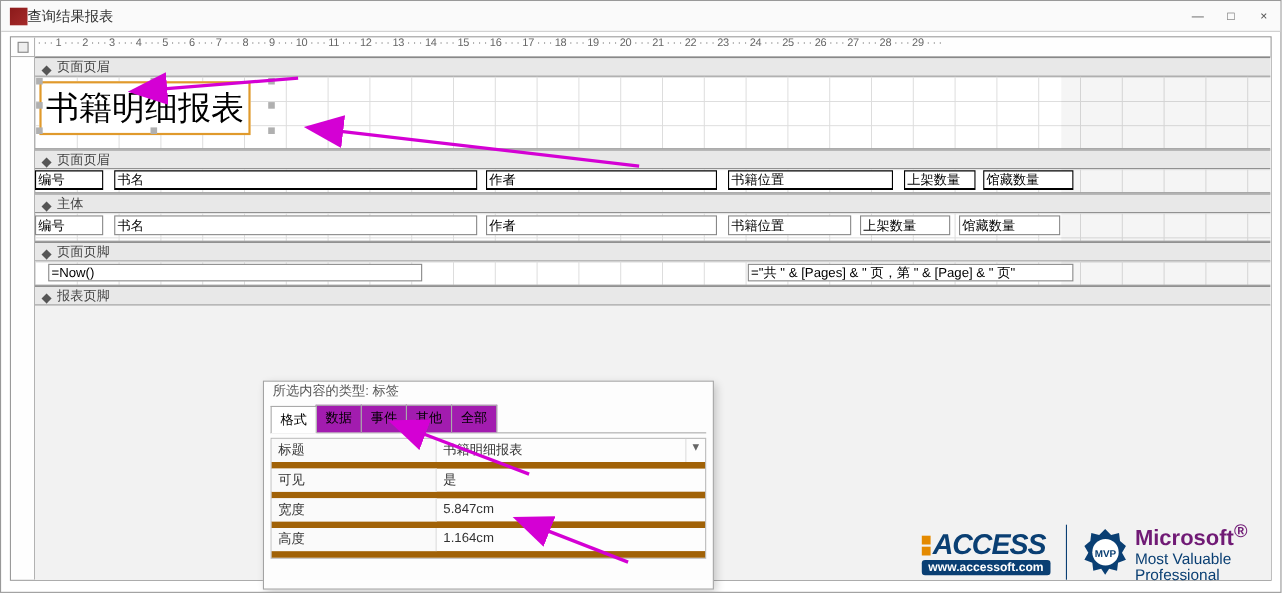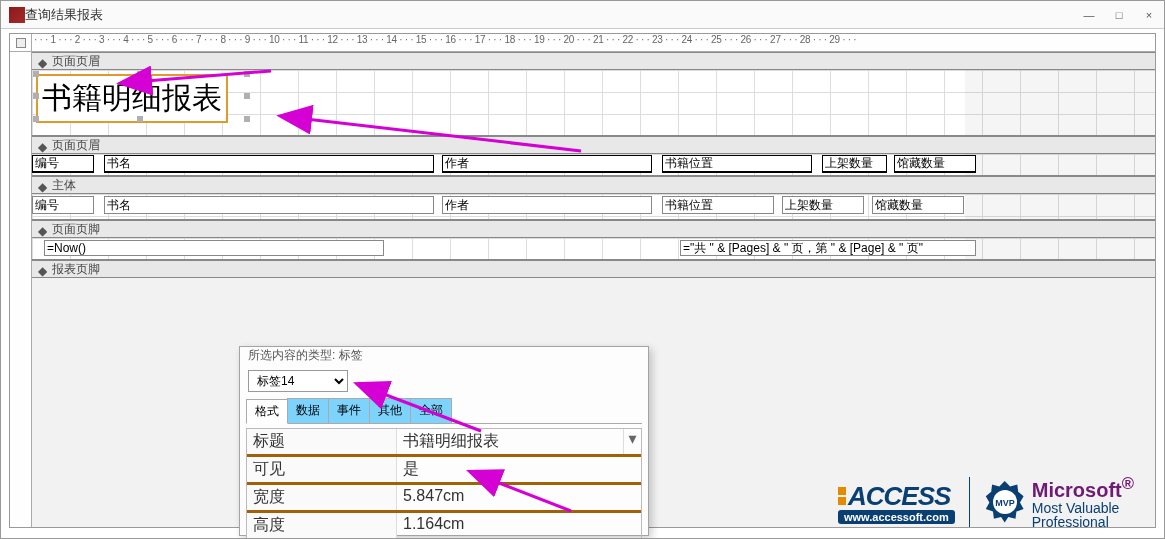--- a/index.html
+++ b/index.html
@@ -39,24 +39,24 @@
 
 
 .prop-sheet { position: absolute; left: 238px; top: 345px; width: 410px; height: 190px; background: #fdfdfd; border: 1px solid #a3a3a3; box-shadow: 3px 3px 8px rgba(0,0,0,0.2); z-index: 50; }
 .prop-head { padding: 4px 8px; display: flex; align-items: flex-start; justify-content: space-between; }
 .prop-head h3 { font-size: 18px; color: #8B1A1A; font-weight: normal; }
 .prop-head .pin-close { display: flex; gap: 6px; color: #666; font-size: 13px; }
 .prop-sub { padding: 0 8px 4px 8px; font-size: 12px; color: #555; }
 .prop-select-row { padding: 2px 8px 6px 8px; }
 .prop-select { border: 1px solid #999; font-size: 12px; padding: 2px 4px; width: 100px; background: #fff; }
 .prop-tabs { display: flex; border-bottom: 1px solid #aaa; margin: 0 6px; }
-.prop-tab { padding: 3px 8px; font-size: 12px; border: 1px solid #aaa; border-bottom: none; margin-right: -1px; background: #7dd3fc; cursor: pointer; }
+.prop-tab { padding: 3px 8px; font-size: 12px; border: 1px solid #aaa; border-bottom: none; margin-right: -1px; background: #a21caf; cursor: pointer; }
 .prop-tab.active { background: #fff; border-bottom: 1px solid #fff; position: relative; top: 1px; }
 .prop-grid { margin: 4px 6px 0 6px; border: 1px solid #bbb; }
-.prop-row { display: flex; border-bottom: 3px solid #a16207; font-size: 16px; }
+.prop-row { display: flex; border-bottom: 6px solid #a16207; font-size: 12px; }
 .prop-row .k { width: 150px; padding: 2px 6px; border-right: 1px solid #ddd; background: #fafafa; color: #333; }
 .prop-row .v { flex: 1; padding: 2px 6px; color: #333; }
 .prop-row .arrow-btn { width: 18px; text-align: center; border-left: 1px solid #ddd; color: #666; }
 
 
 .arrow-svg { position: absolute; z-index: 60; pointer-events: none; }
 
 
 .logo-strip { position: absolute; right: 30px; bottom: 8px; display: flex; align-items: center; gap: 14px; z-index: 70; }
 .logo-access { display: flex; flex-direction: column; }
@@ -160,25 +160,20 @@
     <div class="plain-area"></div>
 
   </div>
 </div>
 
 <div class="prop-sheet">
   <div class="prop-sub">
     <span>所选内容的类型:</span>
     <span>标签</span>
   </div>
-  <div class="prop-select-row">
-    <select class="prop-select">
-      <option>标签14</option>
-    </select>
-  </div>
   <div class="prop-tabs">
     <div class="prop-tab active">格式</div>
     <div class="prop-tab">数据</div>
     <div class="prop-tab">事件</div>
     <div class="prop-tab">其他</div>
     <div class="prop-tab">全部</div>
   </div>
   <div class="prop-grid">
     <div class="prop-row">
       <div class="k">标题</div>

